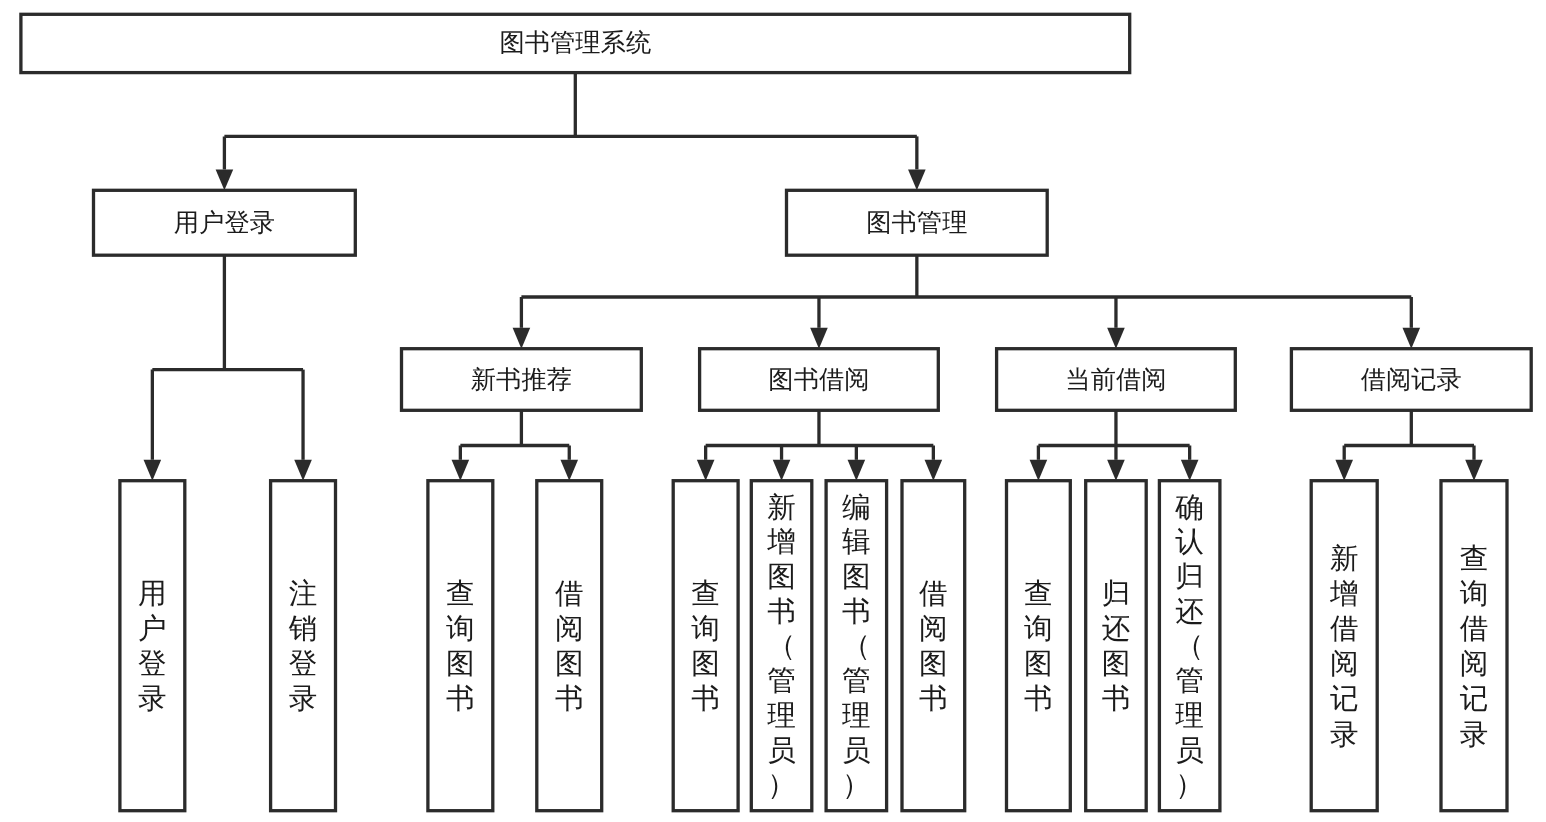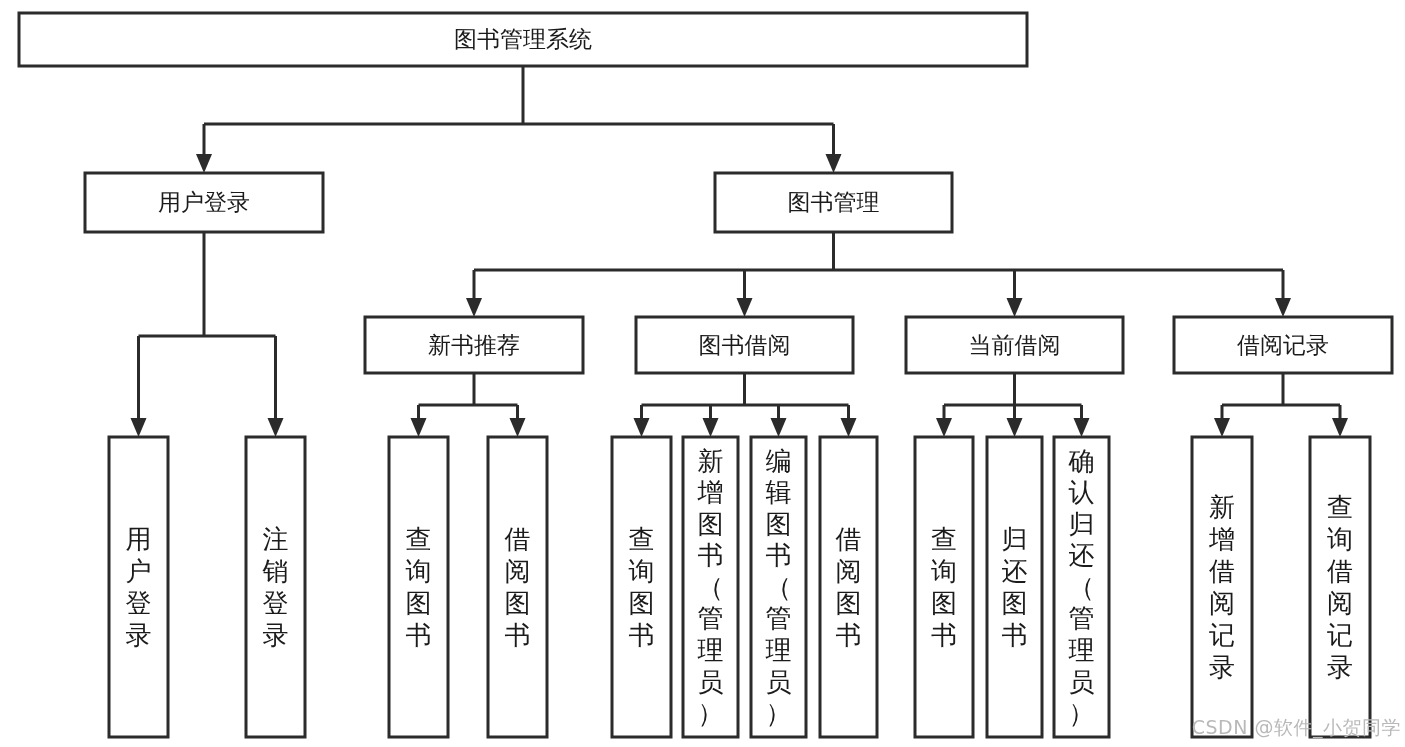--- a/index.html
+++ b/index.html
@@ -201,14 +201,13 @@
         <g>
           <rect x="1188" y="437" width="60" height="300" class="node-rect"></rect>
           <text x="1218" class="node-label-v" font-size="26.0"><tspan x="1218" y="516.0">新</tspan><tspan x="1218" y="548.0">增</tspan><tspan x="1218" y="580.0">借</tspan><tspan x="1218" y="612.0">阅</tspan><tspan x="1218" y="644.0">记</tspan><tspan x="1218" y="676.0">录</tspan></text>
         </g>
         <g>
           <rect x="1306" y="437" width="60" height="300" class="node-rect"></rect>
           <text x="1336" class="node-label-v" font-size="26.0"><tspan x="1336" y="516.0">查</tspan><tspan x="1336" y="548.0">询</tspan><tspan x="1336" y="580.0">借</tspan><tspan x="1336" y="612.0">阅</tspan><tspan x="1336" y="644.0">记</tspan><tspan x="1336" y="676.0">录</tspan></text>
         </g>
       </g>
   </svg>
-  <div class="watermark">CSDN @软件_小贺同学</div>
 </div>
 
 </body></html>

